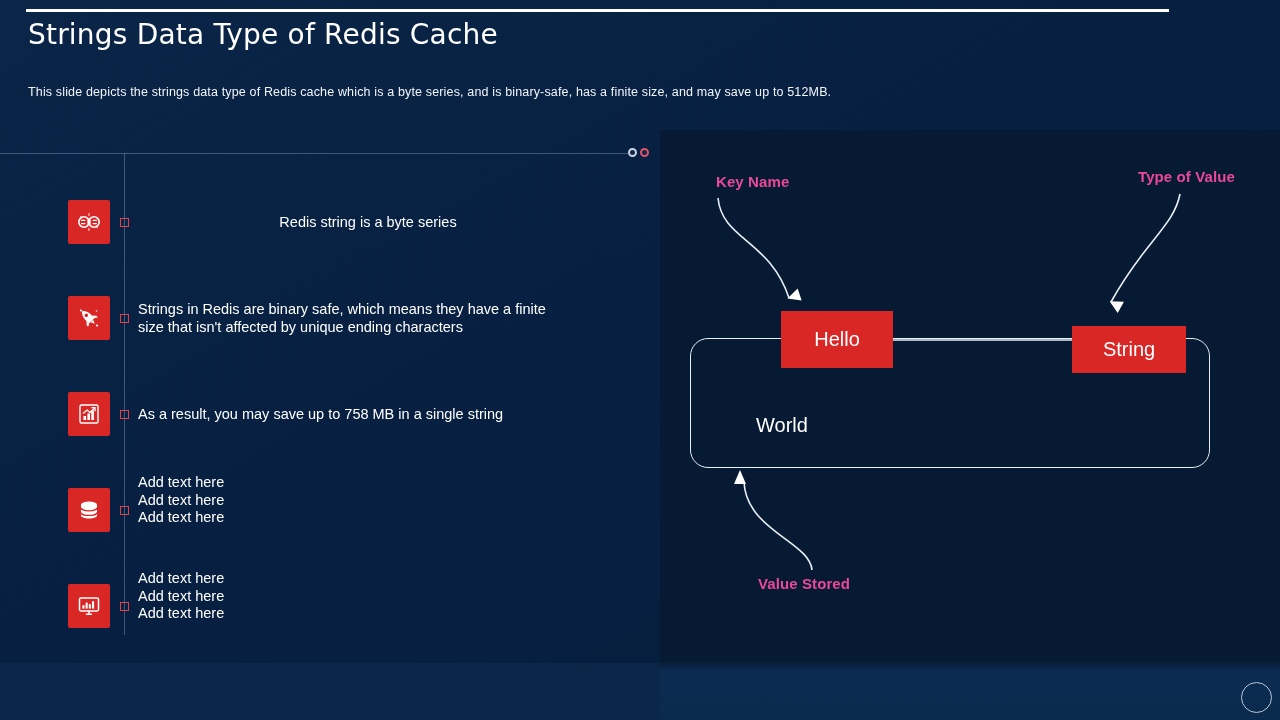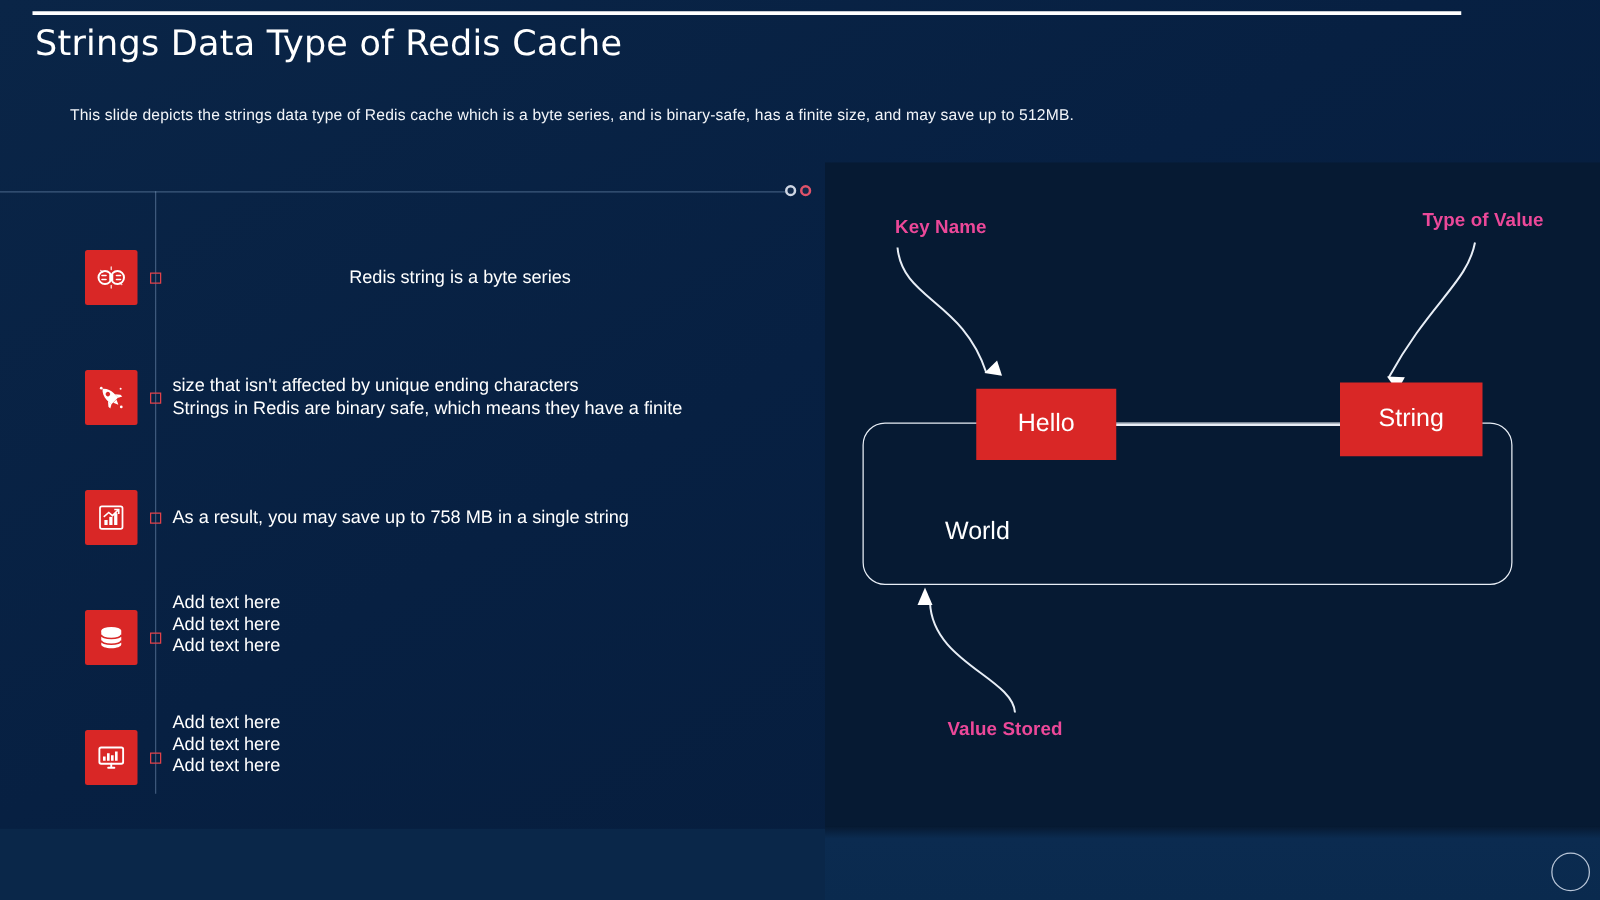--- a/index.html
+++ b/index.html
@@ -104,21 +104,20 @@
 
   .page-subtitle {
     position: absolute;
     left: 28px;
     top: 85px;
     font-size: 12.5px;
     font-weight: 400;
     color: #f2f5f9;
     letter-spacing: 0.15px;
     white-space: nowrap;
-    margin-left: 28px;
   }
 
   
   .feature-list {
     position: absolute;
     left: 0;
     top: 153px;
     width: 660px;
     height: 520px;
   }
@@ -202,21 +201,21 @@
     position: absolute;
     background: #d92726;
     display: flex;
     align-items: center;
     justify-content: center;
     font-size: 20px;
     color: #ffffff;
     font-weight: 400;
   }
   .box-hello  { left: 73px;  top: 181px; width: 112px; height: 57px; margin-left: 48px; }
-  .box-string { left: 412px; top: 176px; width: 114px; height: 59px; }
+  .box-string { left: 412px; top: 196px; width: 114px; height: 47px; }
 
   .world-text {
     position: absolute;
     left: 96px;
     top: 252px;
     font-size: 20px;
     color: #ffffff;
     font-weight: 400;
     margin-top: 32px;
   }
@@ -278,22 +277,22 @@
           <circle cx="13" cy="9.2" r="1.8" fill="#d92726"></circle>
         </g>
         <circle cx="5" cy="5.5" r="1.1" fill="#ffffff"></circle>
         <circle cx="21" cy="20.5" r="1.1" fill="#ffffff"></circle>
         <circle cx="20.5" cy="6" r="0.8" fill="#ffffff"></circle>
       </svg>
     </span>
     <span class="bullet-sq" style="top:65px;"></span>
     <span class="feature-text" style="top:148px; left:138px; top:148px;"></span>
     <span class="feature-text" style="top:52px;">
+      <span class="ln">Strings in Redis are binary safe, which means they have a finite</span>
       <span class="ln">size that isn't affected by unique ending characters</span>
-      <span class="ln">Strings in Redis are binary safe, which means they have a finite</span>
     </span>
   </div>
 
   <div class="feature-row" style="top:192px;">
     <span class="feature-icon" style="top:47px;">
       <svg width="26" height="26" viewBox="0 0 26 26">
         <rect x="4" y="4" width="18" height="18" rx="1.5" fill="none" stroke="#ffffff" stroke-width="1.4"></rect>
         <rect x="7.5" y="15" width="2.6" height="4" fill="#ffffff"></rect>
         <rect x="11.4" y="12.5" width="2.6" height="6.5" fill="#ffffff"></rect>
         <rect x="15.3" y="9.5" width="2.6" height="9.5" fill="#ffffff"></rect>

